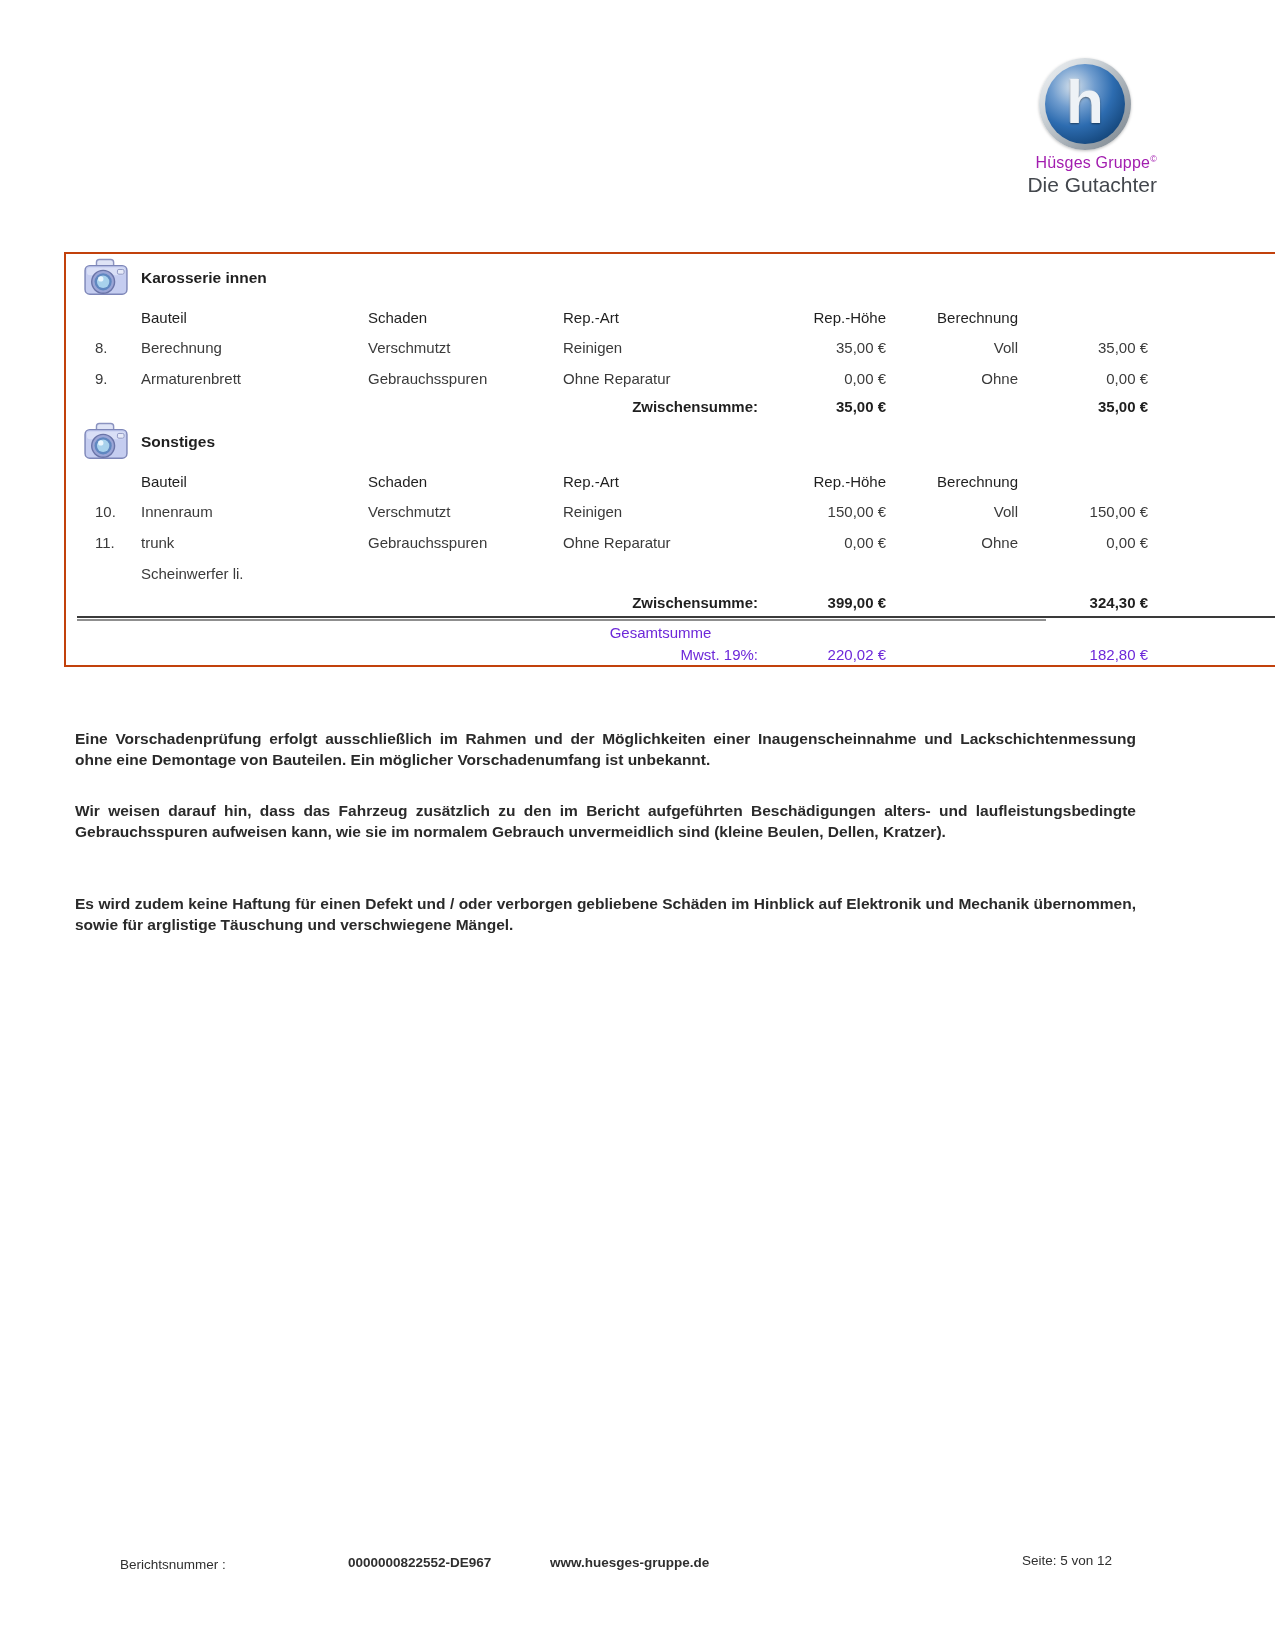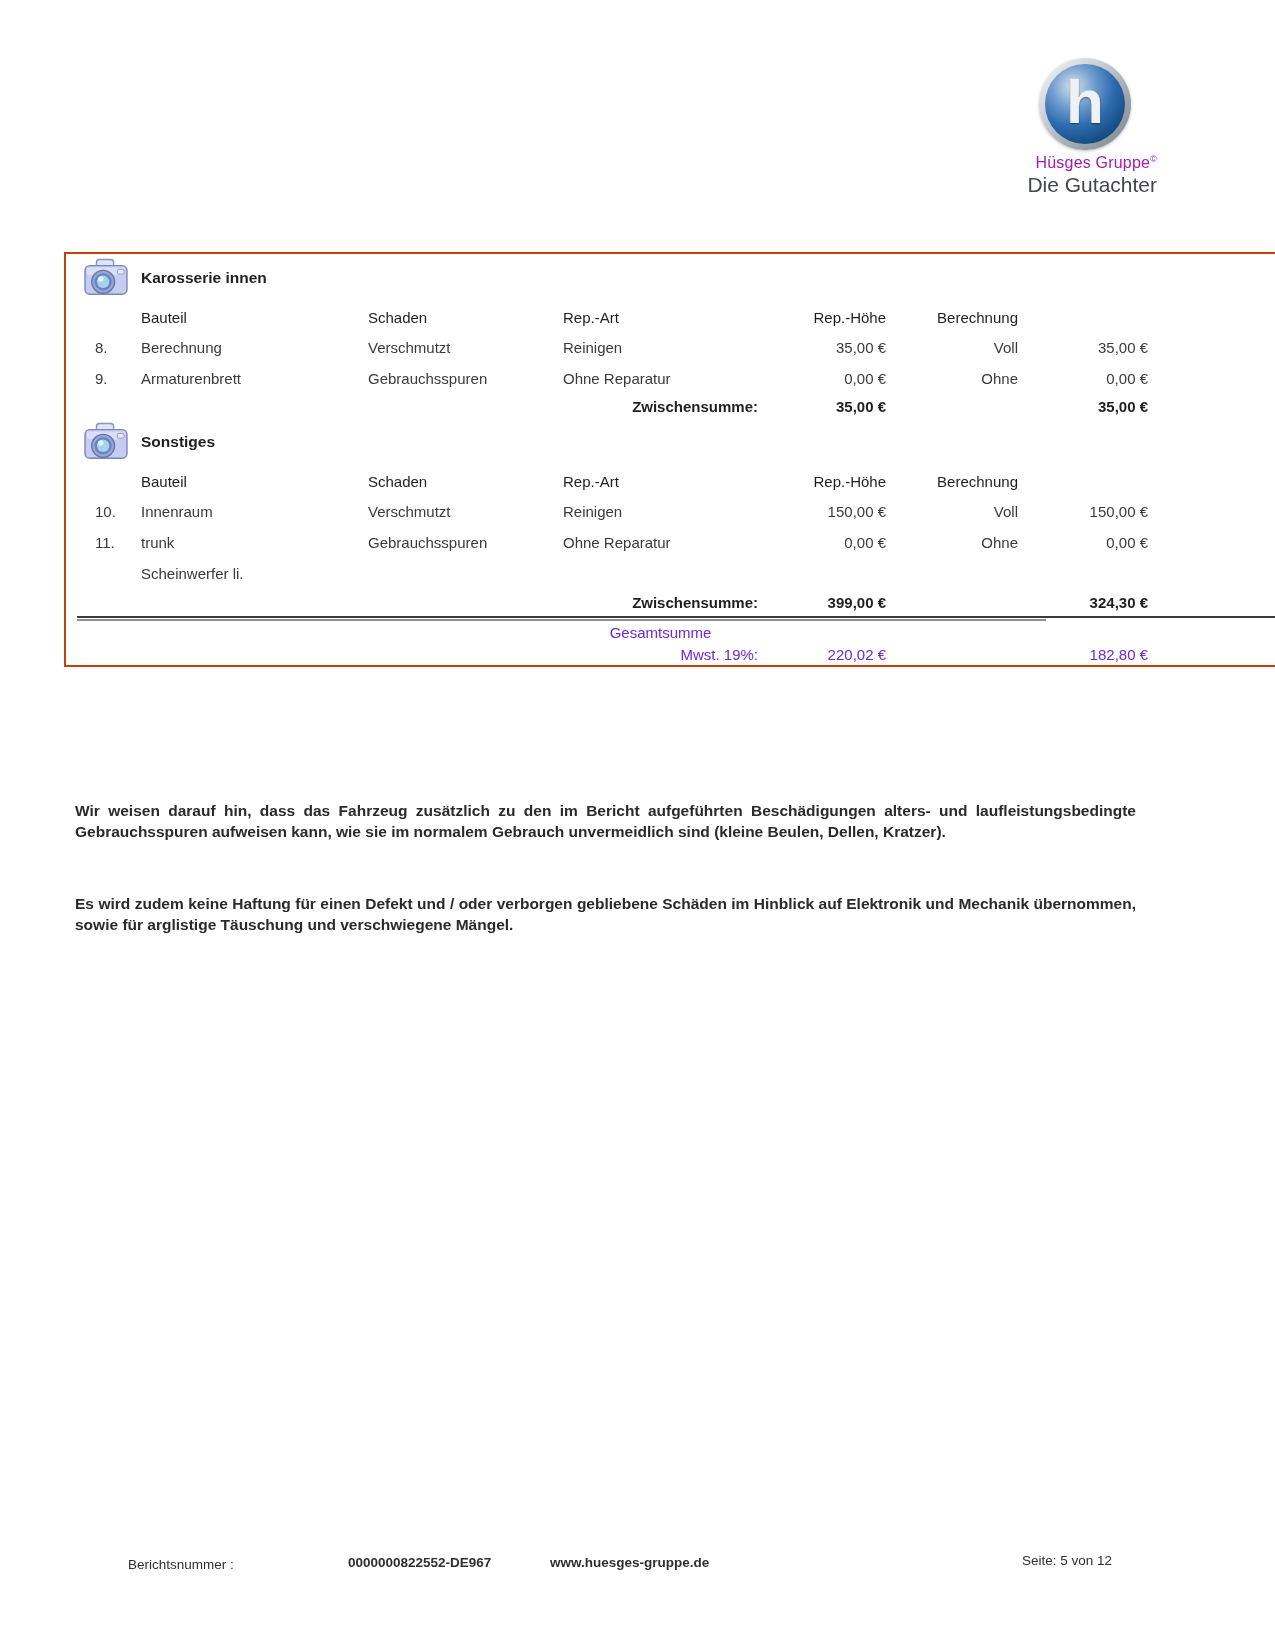--- a/index.html
+++ b/index.html
@@ -76,21 +76,21 @@
     position:absolute; left:75px; width:1061px;
     font-size:15.5px; font-weight:bold; color:#2a2a2a;
     line-height:21px; text-align:justify;
   }
   .p1 { top:728px; }
   .p2 { top:800px; }
   .p3 { top:893px; }
 
   
   .footer { position:absolute; left:0; top:1553px; width:1275px; height:24px; font-size:13.5px; color:#2f2f2f; }
-  .footer .f-label  { position:absolute; left:128px; top:4px;text-align:right; }
+  .footer .f-label  { position:absolute; left:120px; top:4px;text-align:right; }
   .footer .f-number { position:absolute; left:348px; top:2px; font-weight:bold; }
   .footer .f-site   { position:absolute; left:550px; top:2px; font-weight:bold; }
   .footer .f-page   { position:absolute; left:1022px; top:0; }
 </style>
 </head>
 <body>
 
 <svg width="0" height="0" style="position:absolute">
   <defs>
     <g id="camera-glyph">
@@ -235,20 +235,21 @@
       <span class="c1"></span>
         <span class="c2"></span>
         <span class="c3"></span>
       <span class="c4">Mwst. 19%:</span>
       <span class="c5">220,02 €</span>
       <span class="c6"></span>
       <span class="c7">182,80 €</span>
     </div>
   </div>
 
+  <div class="para p1">Eine Vorschadenprüfung erfolgt ausschließlich im Rahmen und der Möglichkeiten einer Inaugenscheinnahme und Lackschichtenmessung ohne eine Demontage von Bauteilen. Ein möglicher Vorschadenumfang ist unbekannt.</div>
   <div class="para p2">Wir weisen darauf hin, dass das Fahrzeug zusätzlich zu den im Bericht aufgeführten Beschädigungen alters- und laufleistungsbedingte Gebrauchsspuren aufweisen kann, wie sie im normalem Gebrauch unvermeidlich sind (kleine Beulen, Dellen, Kratzer).</div>
   <div class="para p3">Es wird zudem keine Haftung für einen Defekt und / oder verborgen gebliebene Schäden im Hinblick auf Elektronik und Mechanik übernommen, sowie für arglistige Täuschung und verschwiegene Mängel.</div>
 
   <div class="footer">
     <span class="f-label">Berichtsnummer :</span>
     <span class="f-number">0000000822552-DE967</span>
     <span class="f-site">www.huesges-gruppe.de</span>
     <span class="f-page">Seite: 5 von 12</span>
   </div>
 

